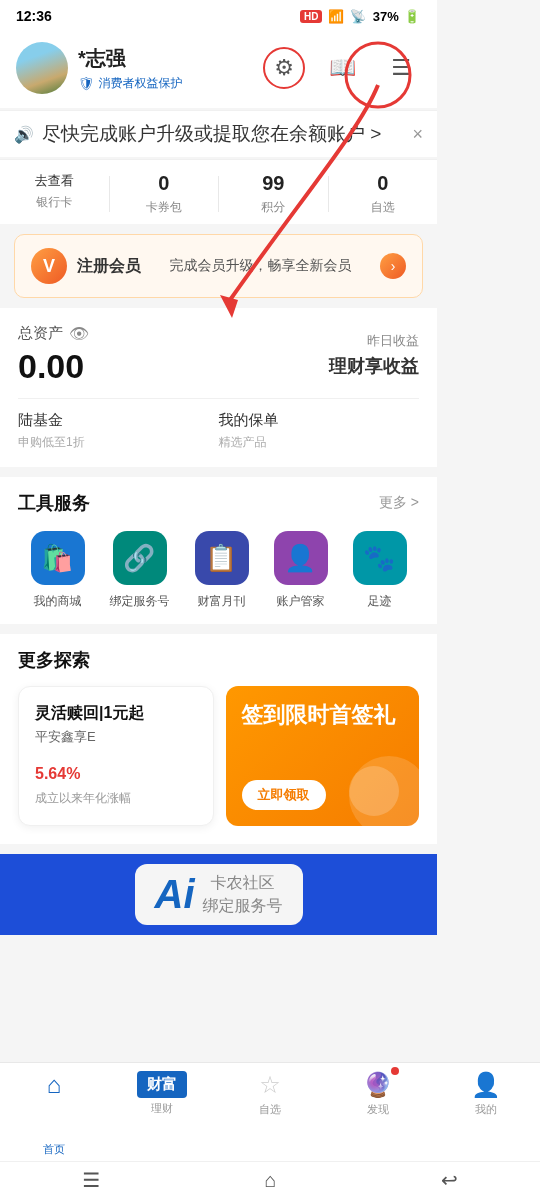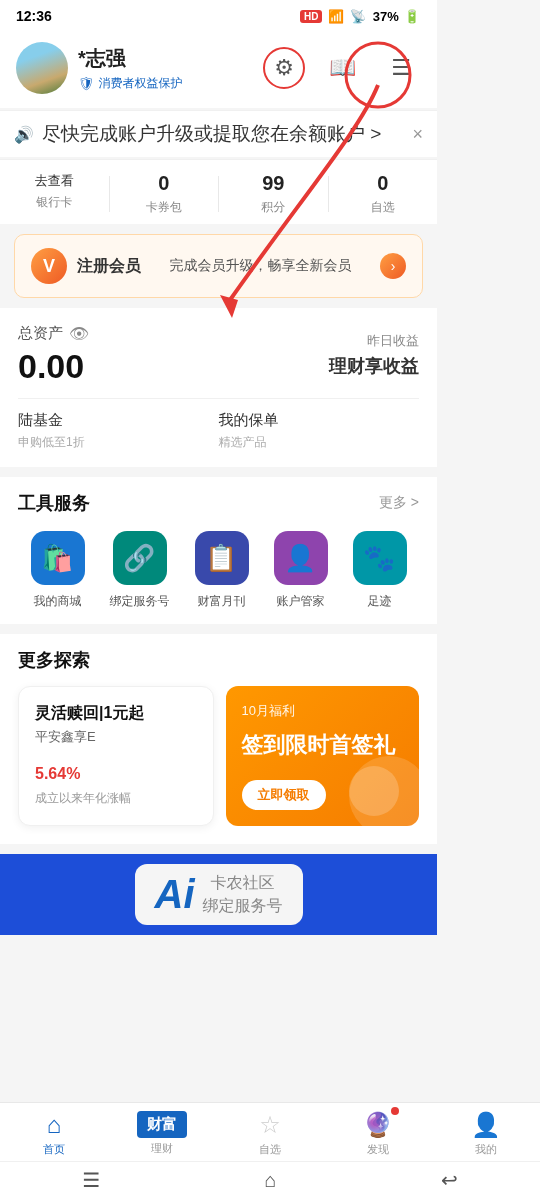--- a/index.html
+++ b/index.html
@@ -457,20 +457,21 @@
     }
     .nav-tab-icon.active {
       color: #1565c0;
     }
     .nav-tab-label {
       font-size: 11px;
       color: #999;
     }
     .nav-tab-label.active {
       color: #1565c0;
+      margin-top: 40px;
     }
     .nav-tab-icon-wrap {
       position: relative;
     }
     .nav-badge {
       position: absolute;
       top: -4px;
       right: -6px;
       background: #e53935;
       width: 8px;
@@ -677,21 +678,20 @@
         <div class="explore-card-sub">平安鑫享E</div>
         <div class="explore-card-rate">
           <span>5.64</span><span>%</span>
         </div>
         <div class="explore-card-note">成立以来年化涨幅</div>
       </div>
 
       <div class="explore-card-right">
         <div class="coin-decoration"></div>
         <div class="coin-decoration2"></div>
-        <div class="explore-card-right-top">10月福利</div>
         <div class="explore-card-right-main">签到限时首签礼</div>
         <div class="explore-card-btn">立即领取</div>
       </div>
     </div>
   </div>
 
   <div style="text-align:center; padding: 10px 0; background:#1d4ed8; margin: 4px 0;">
     <div style="display:inline-flex; align-items:center; gap:8px; background:#f5f5f5; border-radius:12px; padding:8px 20px;">
       <span style="font-size:40px; font-weight:900; color:#1565c0; font-style:italic;">Ai</span>
       <div style="font-size:16px; color:#888; line-height:1.4;">

